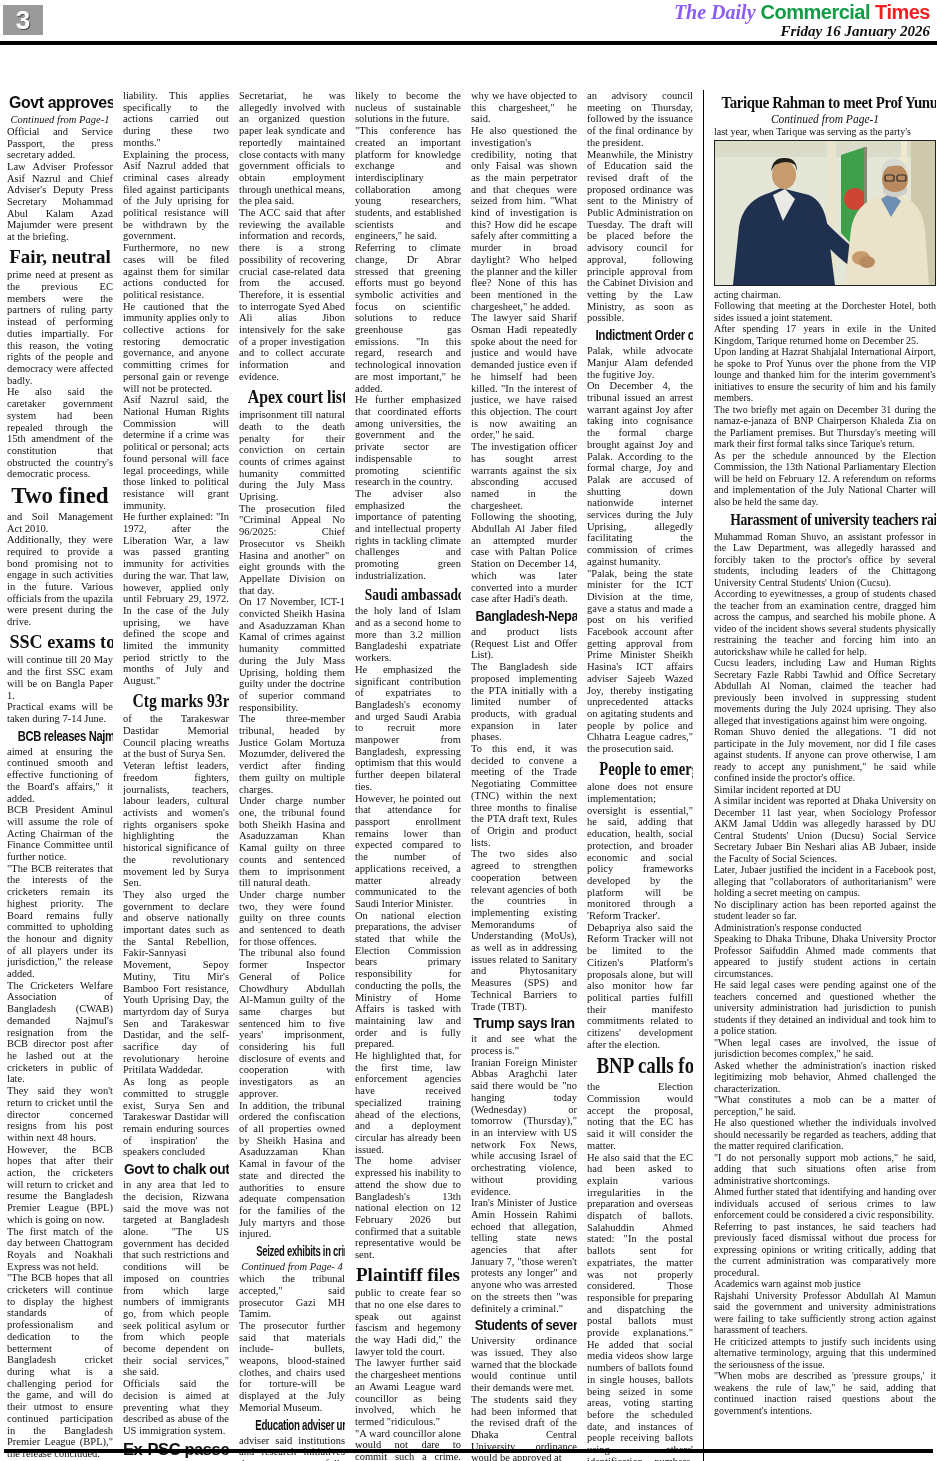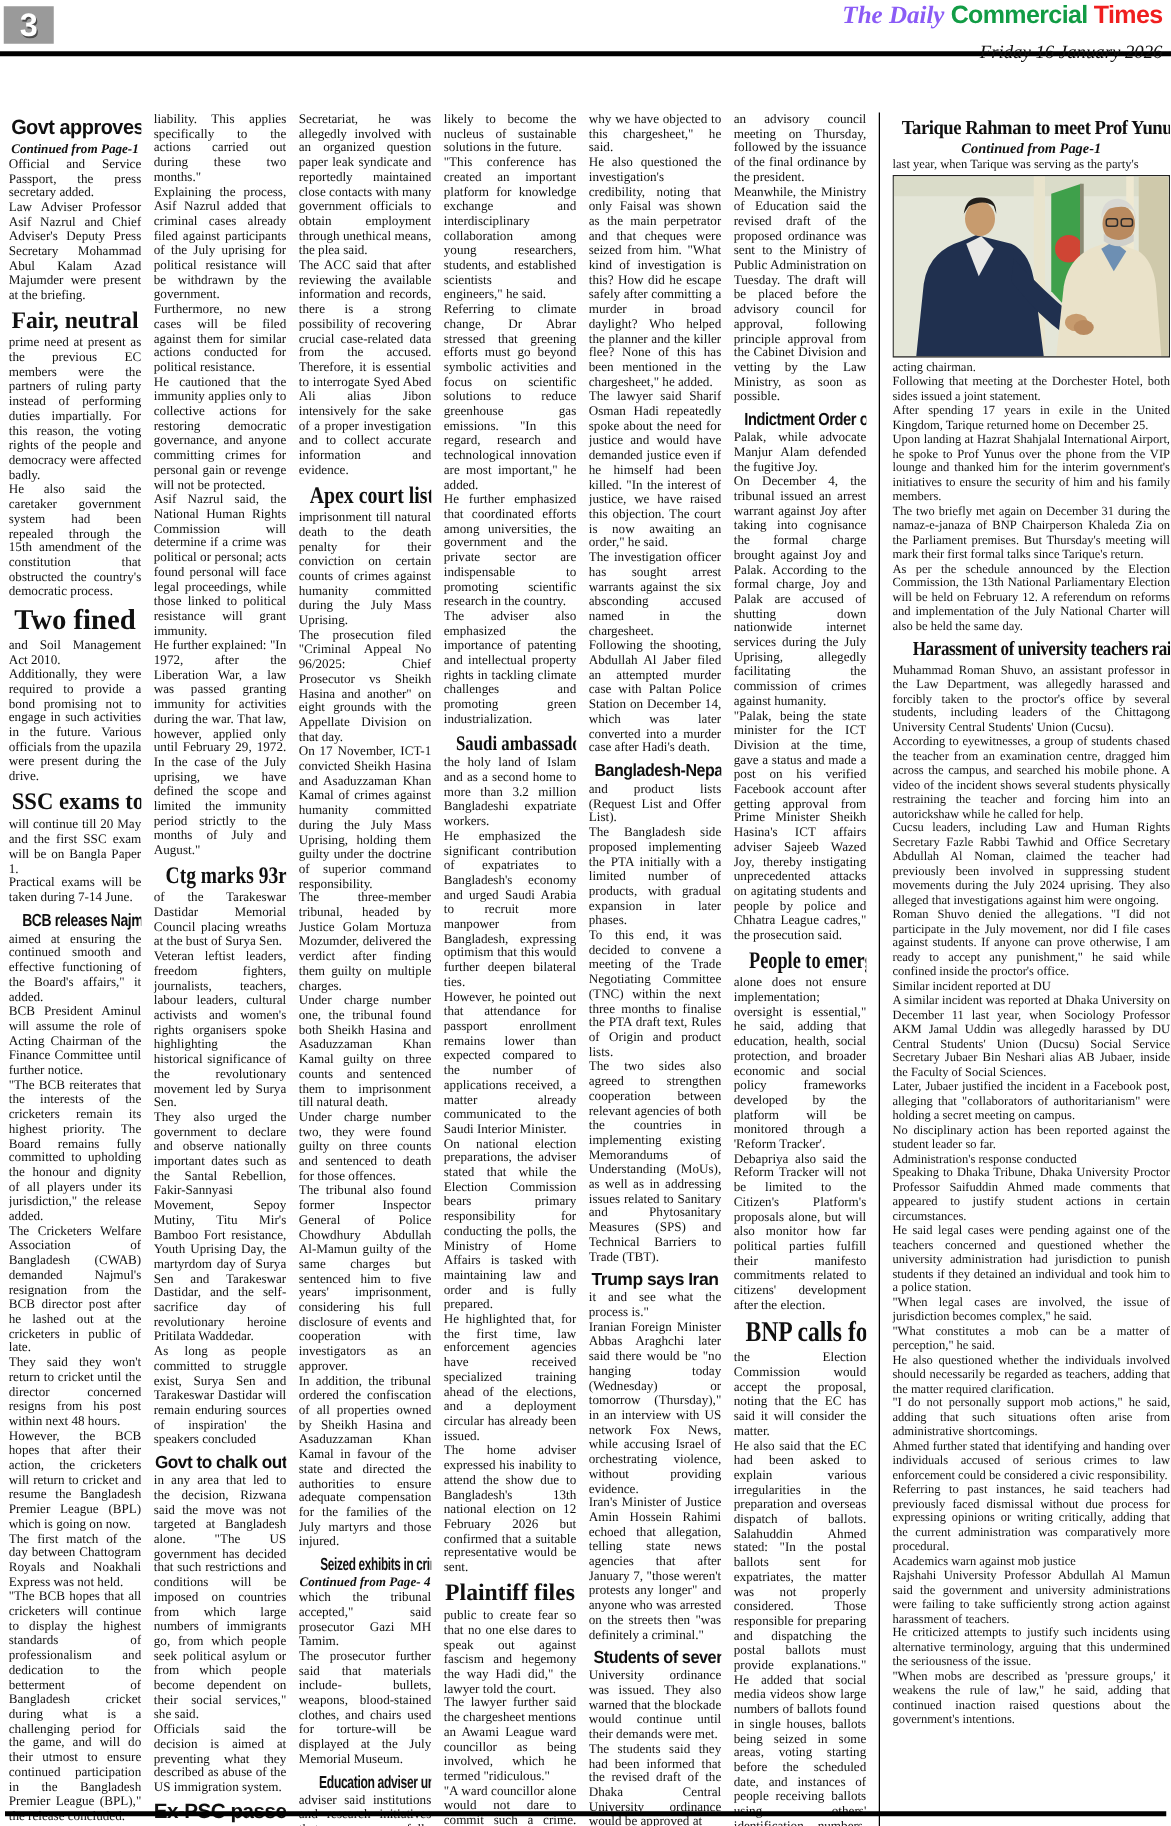--- a/index.html
+++ b/index.html
@@ -8,39 +8,39 @@
   
   #header{position:relative;height:41px;border-bottom:4px solid #000;}
   #page-number-box{position:absolute;left:3px;top:5px;width:40px;height:30px;background:#9a9a9a;
         display:flex;align-items:center;justify-content:center;}
   #page-number-box span{font-family:"Liberation Sans",sans-serif;font-weight:bold;font-size:26px;
         color:#fff;text-shadow:1px 1px 0 #4a4a4a;line-height:1;}
   #masthead{position:absolute;right:7px;top:2px;text-align:right;line-height:1.05;}
   #masthead .line1{font-size:20px;font-weight:bold;}
   .the-daily{font-style:italic;font-family:"Liberation Serif",serif;color:#8b5cf6;}
   .mh-sans{font-family:"Liberation Sans",sans-serif;letter-spacing:-0.5px;margin-top:12px;}
-  #date-line{font-size:15px;font-weight:normal;font-style:italic;font-family:"Liberation Serif",serif;margin-top:12px;}
+  #date-line{font-size:15px;font-weight:bold;font-style:italic;font-family:"Liberation Serif",serif;margin-top:1px;}
   
   #cols{display:flex;gap:10px;padding:6px 7px 0 7px;align-items:flex-start;margin-top:39px;}
   .col{width:106px;flex:0 0 106px;height:1396px;overflow:hidden;}
   #divider{flex:0 0 1px;width:1px;height:1390px;background:#000;}
   #right-col{flex:0 0 222px;width:222px;height:1396px;overflow:hidden;}
   
   .b-p{margin:0;font-size:10.5px;line-height:11.7px;text-align:justify;}
   #right-col .b-p{font-size:10px;line-height:11.5px;}
   .b-h{font-weight:bold;text-align:center;white-space:nowrap;margin:4px 0 2px;line-height:1.08;
        transform-origin:center center;}
   .f-sans{font-family:"Liberation Sans",sans-serif;letter-spacing:-0.4px;}
   .f-serif{font-family:"Liberation Serif",serif;}
   .s-sm{font-size:14px;}
   .s-md{font-size:16.5px;}
   .s-lg{font-size:19px;}
   .s-xl{font-size:23px;}
   .s-rt{font-size:16px;letter-spacing:-0.4px;}
-  .b-cont{font-weight:bold;font-style:italic;text-align:center;font-size:10.5px;margin:1px 0;}
+  .b-cont{font-weight:normal;font-style:italic;text-align:center;font-size:10.5px;margin:1px 0;}
   #right-col .b-cont{font-size:11.5px;}
   .b-photo{margin:2px 0 3px;border:1px solid #222;height:144px;overflow:hidden;background:#e7e8dd;}
   .b-photo svg{display:block;}
   
   #bottom-rule{position:absolute;left:4px;right:4px;bottom:8px;height:4px;background:#000;}
 </style>
 </head>
 <body>
 
 <div id="page">
@@ -218,20 +218,21 @@
         <p class="b-p">Cucsu leaders, including Law and Human Rights Secretary Fazle Rabbi Tawhid and Office Secretary Abdullah Al Noman, claimed the teacher had previously been involved in suppressing student movements during the July 2024 uprising. They also alleged that investigations against him were ongoing.</p>
         <p class="b-p">Roman Shuvo denied the allegations. "I did not participate in the July movement, nor did I file cases against students. If anyone can prove otherwise, I am ready to accept any punishment," he said while confined inside the proctor's office.</p>
         <p class="b-p">Similar incident reported at DU</p>
         <p class="b-p">A similar incident was reported at Dhaka University on December 11 last year, when Sociology Professor AKM Jamal Uddin was allegedly harassed by DU Central Students' Union (Ducsu) Social Service Secretary Jubaer Bin Neshari alias AB Jubaer, inside the Faculty of Social Sciences.</p>
         <p class="b-p">Later, Jubaer justified the incident in a Facebook post, alleging that "collaborators of authoritarianism" were holding a secret meeting on campus.</p>
         <p class="b-p">No disciplinary action has been reported against the student leader so far.</p>
         <p class="b-p">Administration's response conducted</p>
         <p class="b-p">Speaking to Dhaka Tribune, Dhaka University Proctor Professor Saifuddin Ahmed made comments that appeared to justify student actions in certain circumstances.</p>
         <p class="b-p">He said legal cases were pending against one of the teachers concerned and questioned whether the university administration had jurisdiction to punish students if they detained an individual and took him to a police station.</p>
         <p class="b-p">"When legal cases are involved, the issue of jurisdiction becomes complex," he said.</p>
+        <p class="b-p">Asked whether the administration's inaction risked legitimizing mob behavior, Ahmed challenged the characterization.</p>
         <p class="b-p">"What constitutes a mob can be a matter of perception," he said.</p>
         <p class="b-p">He also questioned whether the individuals involved should necessarily be regarded as teachers, adding that the matter required clarification.</p>
         <p class="b-p">"I do not personally support mob actions," he said, adding that such situations often arise from administrative shortcomings.</p>
         <p class="b-p">Ahmed further stated that identifying and handing over individuals accused of serious crimes to law enforcement could be considered a civic responsibility.</p>
         <p class="b-p">Referring to past instances, he said teachers had previously faced dismissal without due process for expressing opinions or writing critically, adding that the current administration was comparatively more procedural.</p>
         <p class="b-p">Academics warn against mob justice</p>
         <p class="b-p">Rajshahi University Professor Abdullah Al Mamun said the government and university administrations were failing to take sufficiently strong action against harassment of teachers.</p>
         <p class="b-p">He criticized attempts to justify such incidents using alternative terminology, arguing that this undermined the seriousness of the issue.</p>
         <p class="b-p">"When mobs are described as 'pressure groups,' it weakens the rule of law," he said, adding that continued inaction raised questions about the government's intentions.</p>
       </div>

